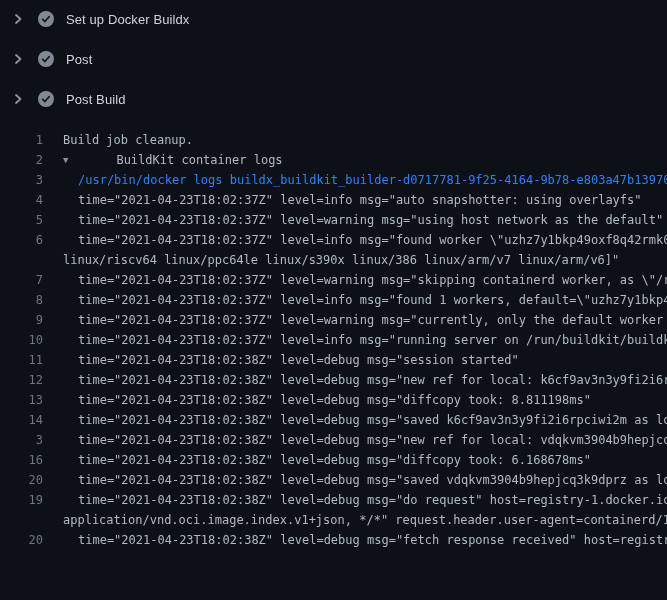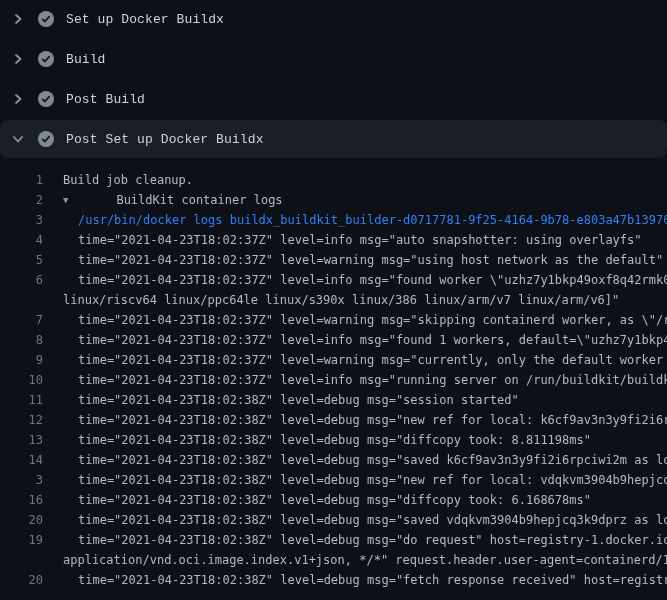--- a/index.html
+++ b/index.html
@@ -6,21 +6,21 @@
   body{
     width:667px;height:600px;overflow:hidden;
     background:#0d1117;
     font-family:"Liberation Sans",sans-serif;
     -webkit-font-smoothing:antialiased;
   }
   
   .steps{padding-top:0;}
   .step-row{
     height:38px;margin-bottom:2px;display:flex;align-items:center;
-    padding-left:10px;border-radius:8px;cursor:pointer;font-family:Liberation Mono, monospace;
+    padding-left:10px;border-radius:8px;cursor:pointer;
   }
   .step-row.expanded{background:#191e28;}
   .chev{width:16px;height:16px;flex:0 0 16px;display:flex;align-items:center;justify-content:center;}
   .checkwrap{margin-left:12px;width:16px;height:16px;flex:0 0 16px;}
   .step-label{margin-left:12px;color:#ced4dc;font-size:13px;letter-spacing:.1px;}
   
   .log{
     padding-top:10px;
     font-family:"DejaVu Sans Mono","Liberation Mono",monospace;
     font-size:12px;color:#b1bac4;
@@ -58,52 +58,38 @@
       <svg width="16" height="16" viewBox="0 0 16 16">
           <path d="M6 4l4.5 4L6 12" stroke="#8b949e" stroke-width="1.8" fill="none" stroke-linecap="round" stroke-linejoin="round"></path>
         </svg>
     </span>
     <span class="checkwrap">
       <svg width="16" height="16" viewBox="0 0 16 16">
           <circle cx="8" cy="8" r="8" fill="#818a94"></circle>
           <path d="M4.7 8.3l2.2 2.2 4.3-4.8" stroke="#161b22" stroke-width="1.8" fill="none" stroke-linecap="round" stroke-linejoin="round"></path>
         </svg>
     </span>
-    <span class="step-label">Build</span>
+    <span class="step-label">Post</span>
   </div>
 
   <div class="step-row">
     <span class="chev">
       <svg width="16" height="16" viewBox="0 0 16 16">
           <path d="M6 4l4.5 4L6 12" stroke="#8b949e" stroke-width="1.8" fill="none" stroke-linecap="round" stroke-linejoin="round"></path>
         </svg>
     </span>
     <span class="checkwrap">
       <svg width="16" height="16" viewBox="0 0 16 16">
           <circle cx="8" cy="8" r="8" fill="#818a94"></circle>
           <path d="M4.7 8.3l2.2 2.2 4.3-4.8" stroke="#161b22" stroke-width="1.8" fill="none" stroke-linecap="round" stroke-linejoin="round"></path>
         </svg>
     </span>
     <span class="step-label">Post Build</span>
   </div>
 
-  <div class="step-row expanded">
-    <span class="chev">
-      <svg width="16" height="16" viewBox="0 0 16 16">
-          <path d="M4 6l4 4.5L12 6" stroke="#8b949e" stroke-width="1.8" fill="none" stroke-linecap="round" stroke-linejoin="round"></path>
-        </svg>
-    </span>
-    <span class="checkwrap">
-      <svg width="16" height="16" viewBox="0 0 16 16">
-          <circle cx="8" cy="8" r="8" fill="#818a94"></circle>
-          <path d="M4.7 8.3l2.2 2.2 4.3-4.8" stroke="#161b22" stroke-width="1.8" fill="none" stroke-linecap="round" stroke-linejoin="round"></path>
-        </svg>
-    </span>
-    <span class="step-label">Post Set up Docker Buildx</span>
-  </div>
 
 </div>
 
 <div class="log">
     <div class="lrow"><span class="ln">1</span><span class="lt">Build job cleanup.</span></div>
     <div class="lrow"><span class="ln">2</span><span class="tri">▼</span><span class="lt after-tri">BuildKit container logs</span></div>
     <div class="lrow"><span class="ln">3</span><span class="lt nested cmd">/usr/bin/docker logs buildx_buildkit_builder-d0717781-9f25-4164-9b78-e803a47b13970</span></div>
     <div class="lrow"><span class="ln">4</span><span class="lt nested">time="2021-04-23T18:02:37Z" level=info msg="auto snapshotter: using overlayfs"</span></div>
     <div class="lrow"><span class="ln">5</span><span class="lt nested">time="2021-04-23T18:02:37Z" level=warning msg="using host network as the default"</span></div>
     <div class="lrow"><span class="ln">6</span><span class="lt nested">time="2021-04-23T18:02:37Z" level=info msg="found worker \"uzhz7y1bkp49oxf8q42rmk0xj</span></div>

